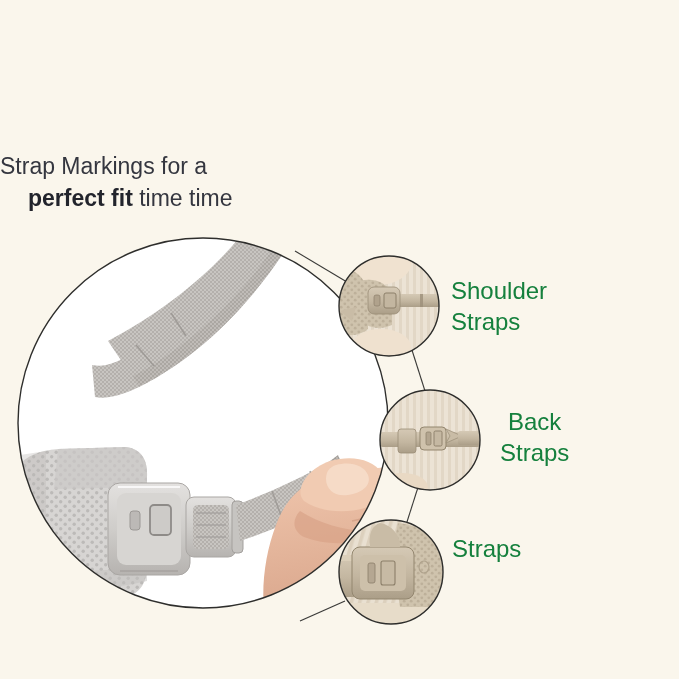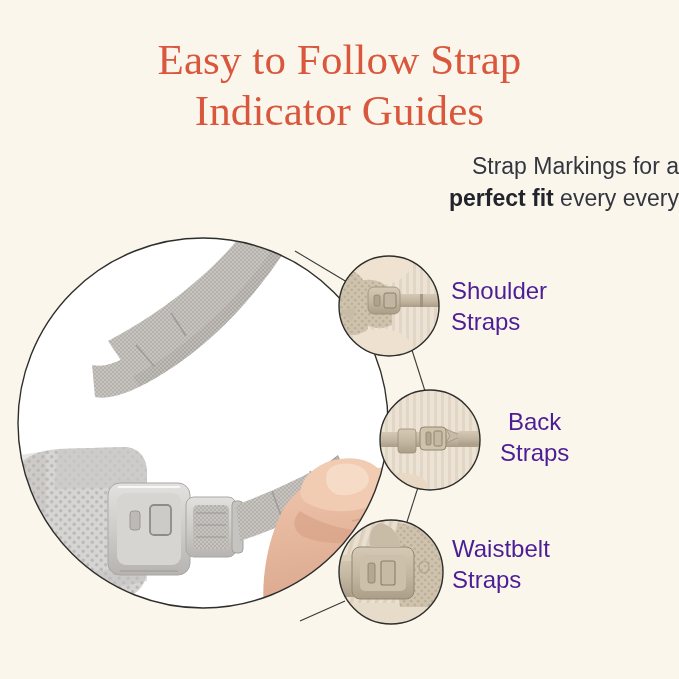--- a/index.html
+++ b/index.html
@@ -35,21 +35,21 @@
     line-height: 51px;
     color: #d9573c;
     letter-spacing: 0.1px;
     white-space: nowrap;
   }
   .subtitle-block {
     position: absolute;
     left: 0;
     top: 150px;
     width: 679px;
-    text-align: right;
+    text-align: left;
   }
   .subtitle-line {
     font-family: "Liberation Sans", sans-serif;
     font-size: 23px;
     line-height: 32px;
     color: #34363f;
     font-weight: 400;
     white-space: nowrap;
   }
   .subtitle-line .bold {
@@ -57,21 +57,21 @@
     color: #22242c;
     margin-left: 28px;
   }
 
   
   .callout-label {
     position: absolute;
     font-family: "Liberation Sans", sans-serif;
     font-size: 24px;
     line-height: 31px;
-    color: #4c1d95;
+    color: #15803d;
     font-weight: 400;
   }
   .callout-label span { display: block; white-space: nowrap; }
 
   #label-shoulder { left: 451px; top: 275px; }
   #label-back     { left: 500px; top: 406px; text-align: center; }
   #label-waist    { left: 452px; top: 533px; }
 
   
   #scene {
@@ -80,40 +80,35 @@
     top: 225px;
     width: 679px;
     height: 420px;
   }
 </style>
 </head>
 <body>
 
 <div id="infographic">
 
-  <div class="title-block">
-    <div class="title-line">Easy to Follow Strap</div>
-    <div class="title-line">Indicator Guides</div>
-  </div>
 
   <div class="subtitle-block">
     <div class="subtitle-line">Strap Markings for a</div>
-    <div class="subtitle-line"><span class="bold">perfect fit</span><span> every every</span></div>
+    <div class="subtitle-line"><span class="bold">perfect fit</span><span> time time</span></div>
   </div>
 
   <div class="callout-label" id="label-shoulder">
     <span>Shoulder</span>
     <span>Straps</span>
   </div>
   <div class="callout-label" id="label-back">
     <span>Back</span>
     <span>Straps</span>
   </div>
   <div class="callout-label" id="label-waist">
-    <span>Waistbelt</span>
     <span>Straps</span>
   </div>
 
   <svg id="scene" viewBox="0 0 679 420">
     <defs>
 
       <clipPath id="clip-main">
         <circle cx="203" cy="198" r="185"></circle>
       </clipPath>
       <clipPath id="clip-c1">

